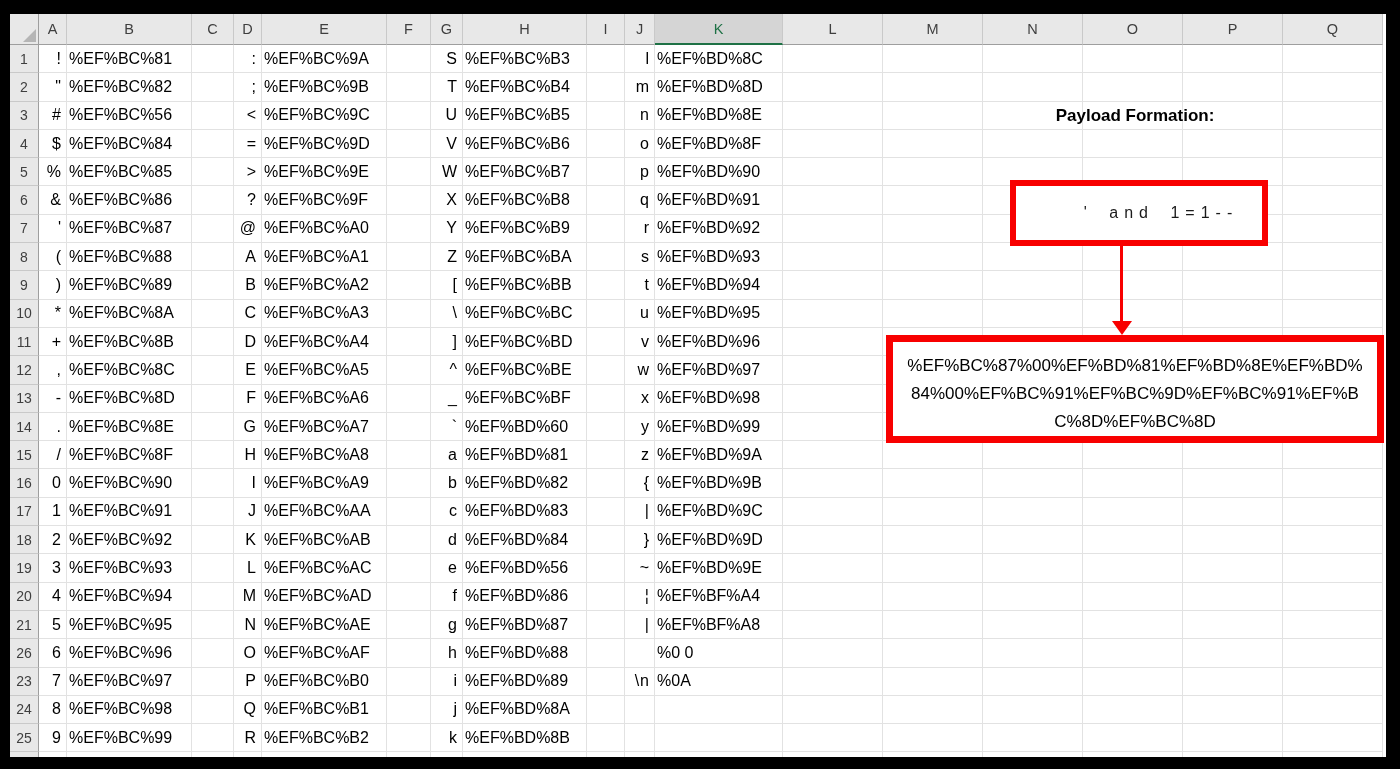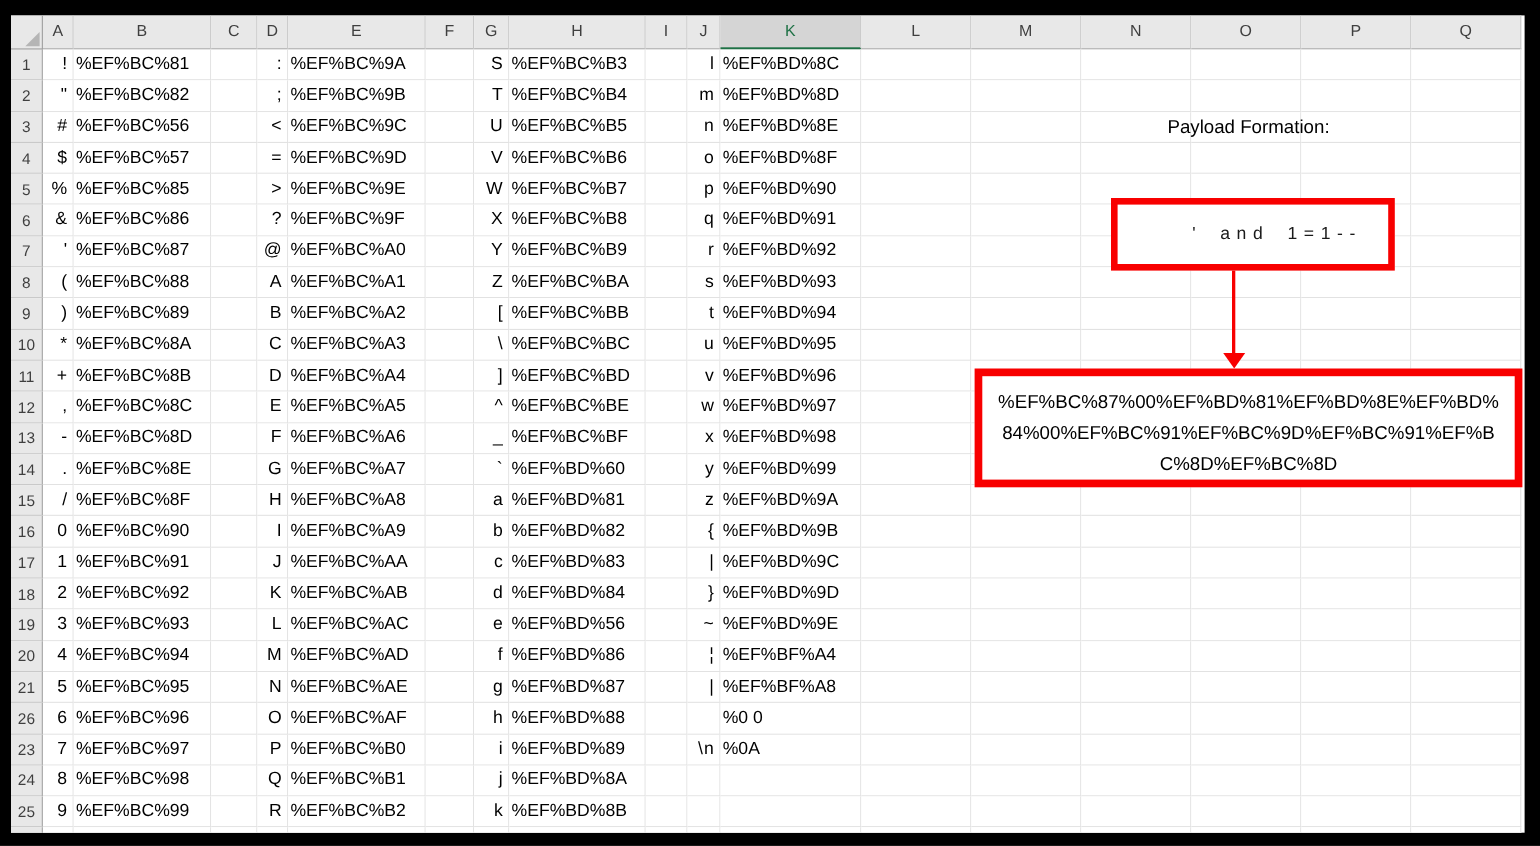--- a/index.html
+++ b/index.html
@@ -58,21 +58,21 @@
     position:absolute;right:2px;bottom:2px;width:0;height:0;
     border-bottom:13px solid #B5B5B5;border-left:13px solid transparent;
   }
   .hdr.sel{
     background:var(--selected-header-bg);
     color:var(--selected-green);
     border-bottom:2px solid var(--selected-green);
   }
   .anno-title{
     position:absolute;left:886px;top:106px;width:498px;
-    text-align:center;font-weight:400;font-size:17px;color:#000;
+    text-align:center;font-weight:700;font-size:17px;color:#000;
   }
   .box-source{
     position:absolute;left:1010px;top:180px;width:258px;height:66px;
     border:6px solid var(--accent-red);background:#fff;
     display:flex;align-items:center;justify-content:center;
     font-size:16px;color:#1a1a1a;letter-spacing:6px;word-spacing:6px;
     white-space:nowrap;
     padding-left:44px;
   }
   .arrow-stem{
@@ -169,21 +169,21 @@
       <div class="cell char">n</div>
       <div class="cell code">%EF%BD%8E</div>
       <div class="cell blank"></div>
       <div class="cell blank"></div>
       <div class="cell blank"></div>
       <div class="cell blank"></div>
       <div class="cell blank"></div>
       <div class="cell blank"></div>
       <div class="cell rowhdr">4</div>
       <div class="cell char">$</div>
-      <div class="cell code">%EF%BC%57</div>
+      <div class="cell code">%EF%BC%84</div>
       <div class="cell blank"></div>
       <div class="cell char">=</div>
       <div class="cell code">%EF%BC%9D</div>
       <div class="cell blank"></div>
       <div class="cell char">V</div>
       <div class="cell code">%EF%BC%B6</div>
       <div class="cell blank"></div>
       <div class="cell char">o</div>
       <div class="cell code">%EF%BD%8F</div>
       <div class="cell blank"></div>

